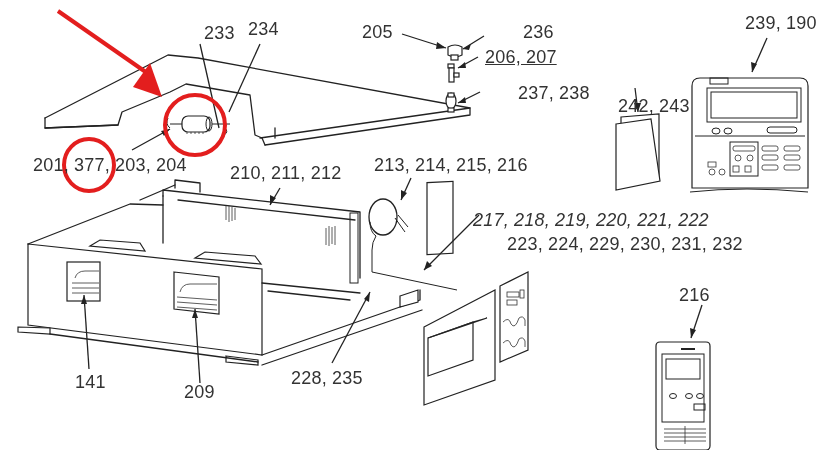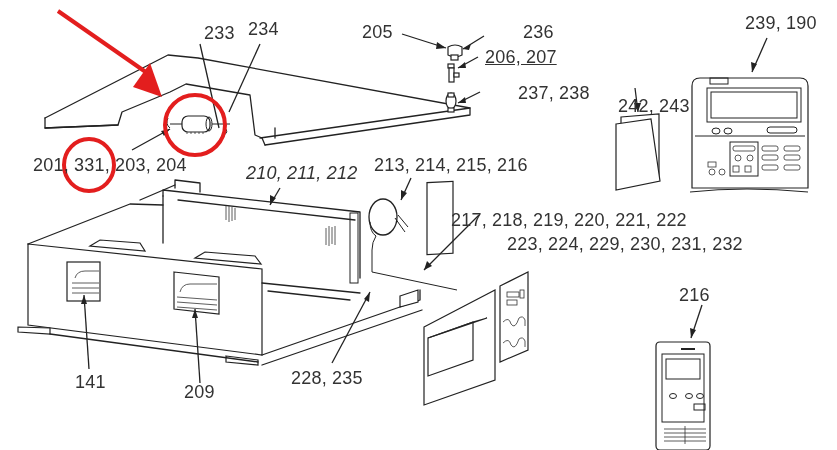--- a/index.html
+++ b/index.html
@@ -217,28 +217,28 @@
     <polygon points="162,97 133,87 150,63" fill="#e31e1e"></polygon>
     <circle class="hl" cx="195" cy="125" r="30"></circle>
     <ellipse class="hl" cx="89" cy="165" rx="25" ry="26"></ellipse>
   </g>
 </svg>
 
 <div class="lbl" style="left:194px;top:23px;margin-left:10px;">233</div>
 <div class="lbl" style="left:248px;top:19px;">234</div>
 <div class="lbl" style="left:33px;top:155px;">
   <span>201,</span>
-  <span>331</span><span>, 203, 204</span>
+  <span>377</span><span>, 203, 204</span>
 </div>
 <div class="lbl" style="left:362px;top:22px;">205</div>
 <div class="lbl" style="left:487px;top:22px;margin-left:36px;">236</div>
 <div class="lbl" style="left:485px;top:47px;text-decoration:underline;">206, 207</div>
 <div class="lbl" style="left:487px;top:83px;margin-left:31px;">237, 238</div>
 <div class="lbl" style="left:745px;top:13px;">239, 190</div>
 <div class="lbl" style="left:618px;top:68px;margin-top:28px;">242, 243</div>
-<div class="lbl" style="left:246px;top:163px;font-style:italic;">210, 211, 212</div>
+<div class="lbl" style="left:230px;top:163px;">210, 211, 212</div>
 <div class="lbl" style="left:374px;top:155px;">213, 214, 215, 216</div>
-<div class="lbl" style="left:451px;top:210px;">217, 218, 219, 220, 221, 222</div>
+<div class="lbl" style="left:473px;top:210px;font-style:italic;">217, 218, 219, 220, 221, 222</div>
 <div class="lbl" style="left:507px;top:234px;">223, 224, 229, 230, 231, 232</div>
 <div class="lbl" style="left:75px;top:372px;">141</div>
 <div class="lbl" style="left:184px;top:382px;">209</div>
 <div class="lbl" style="left:291px;top:368px;">228, 235</div>
 <div class="lbl" style="left:679px;top:285px;">216</div>
 
 </body></html>

